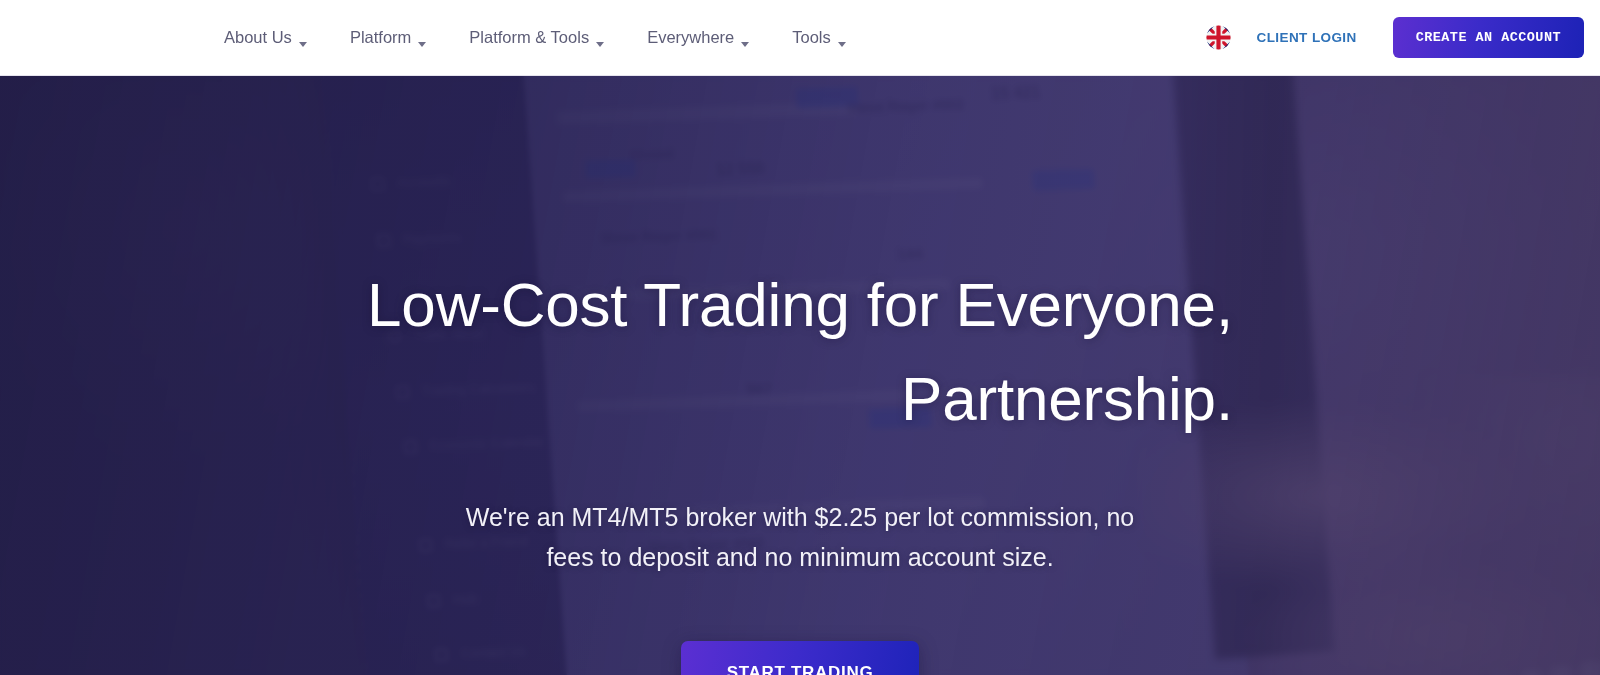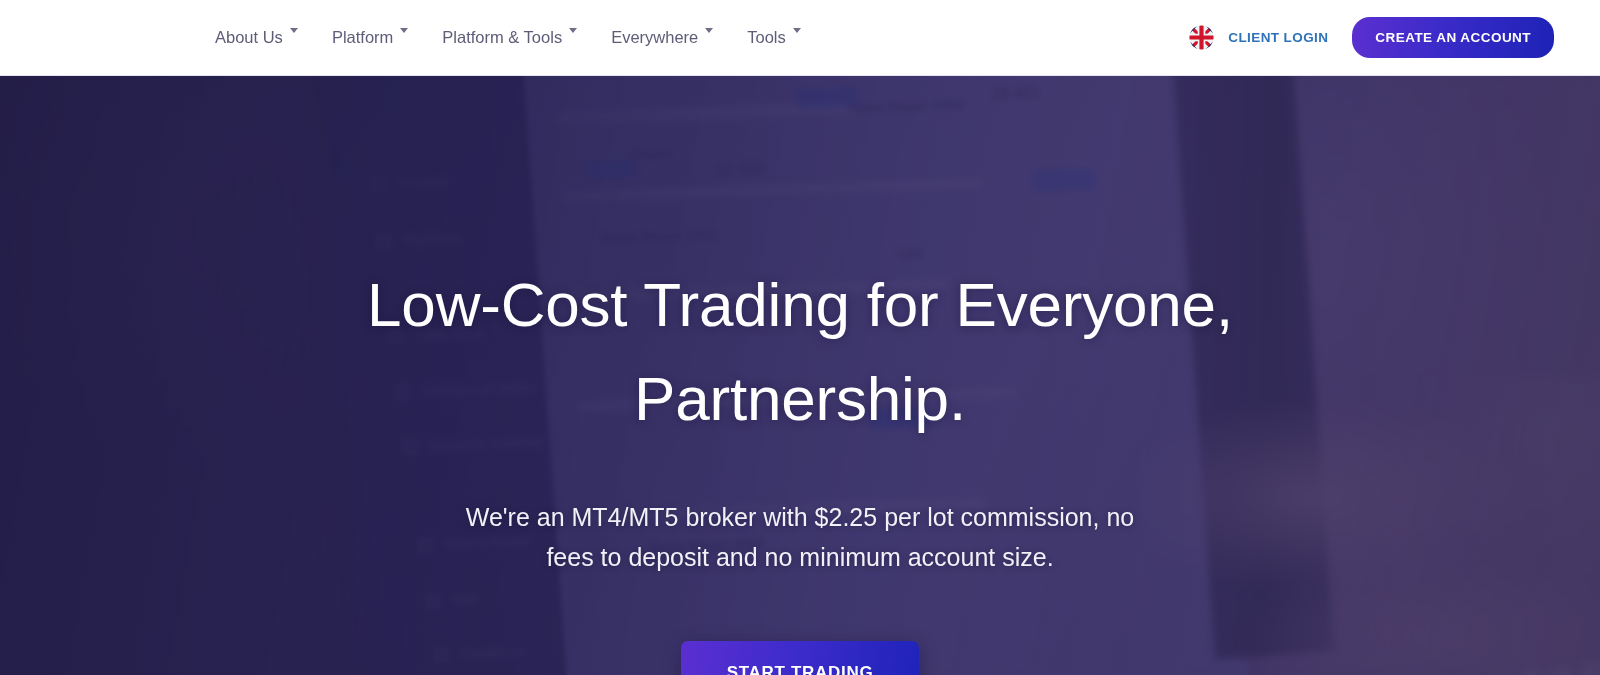--- a/index.html
+++ b/index.html
@@ -40,65 +40,66 @@
   .logo-text span { display:block; }
 
   .nav {
     display:flex;
     align-items:center;
     gap:34px;
     margin-left:215px;
   }
   .nav-item {
     display:flex;
-    align-items:flex-start;
+    align-items:flex-end;
     gap:7px;
     font-size:16.5px;
     color:#5d5d77;
     cursor:pointer;
     white-space:nowrap;
+    margin-left:9px;
   }
   .caret {
     width:0; height:0;
     border-left:4.5px solid transparent;
     border-right:4.5px solid transparent;
     border-top:5px solid #6e6e88;
     display:inline-block;
   }
 
   .header-right {
     margin-left:auto;
     display:flex;
     align-items:center;
-    gap:0;
-    margin-right:46px;
+    gap:12px;
+    margin-right:16px;
   }
   .flag-icon { width:25px; height:25px; border-radius:50%; overflow:hidden; display:block; }
   .client-login {
     font-size:13.5px;
     font-weight:bold;
     letter-spacing:0.4px;
     color:#2f72b8;
     margin-left:14px;
     margin-right:24px;
     cursor:pointer;
     white-space:nowrap;
   }
   .cta-header {
     background:linear-gradient(100deg,#5c2fd0 0%,#3a2bc9 45%,#1d22b6 100%);
     color:#fff;
     font-size:13.5px;
     font-weight:bold;
     letter-spacing:0.45px;
     padding:13px 23px;
     border:none;
-    border-radius:18px;
+    border-radius:6px;
     cursor:pointer;
     white-space:nowrap;
-    font-family:Liberation Sans, sans-serif;
+    font-family:Liberation Mono, monospace;
   }
 
   
   .hero {
     position:relative;
     width:100%;
     height:599px;
     overflow:hidden;
     background:#2d2757;
   }
@@ -211,21 +212,21 @@
     height:100%;
     display:flex;
     flex-direction:column;
     align-items:center;
     padding-top:182px;
   }
   .hero-title {
     font-size:62px;
     font-weight:300;
     color:#ffffff;
-    text-align:center;
+    text-align:right;
     line-height:1.52;
     letter-spacing:-0.2px;
     max-width:1000px;
     text-shadow:0 1px 10px rgba(15,10,40,0.35);
   }
   .hero-sub {
     margin-top:52px;
     font-size:25px;
     font-weight:400;
     color:#f2f1f8;

